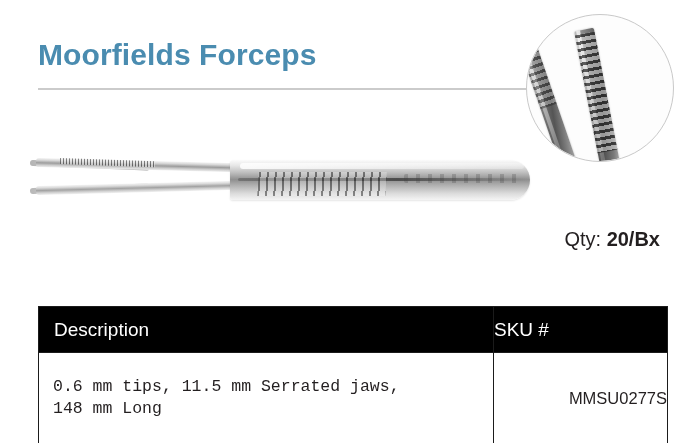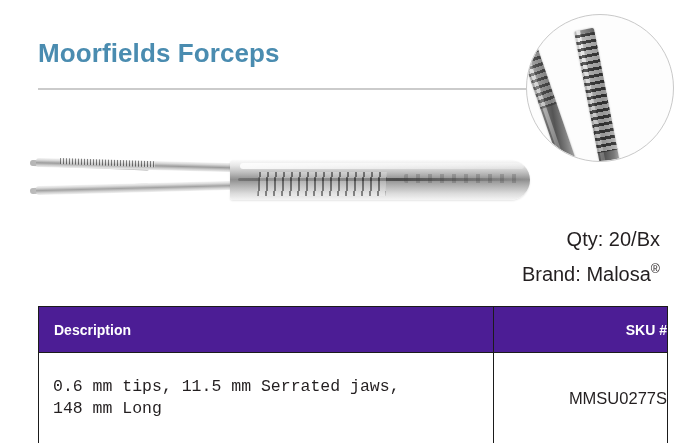--- a/index.html
+++ b/index.html
@@ -17,21 +17,21 @@
     height: 443px;
     background: #ffffff;
     overflow: hidden;
   }
 
   
   .product-title {
     position: absolute;
     left: 38px;
     top: 38px;
-    font-size: 26px;
+    font-size: 30px;
     font-weight: 600;
     letter-spacing: 0.1px;
     color: #4a8cb0;
     white-space: nowrap;
   }
   .title-rule {
     position: absolute;
     left: 38px;
     top: 88px;
     width: 500px;
@@ -245,47 +245,47 @@
     top: 224px;
     text-align: right;
     line-height: 30px;
   }
   .spec-line {
     font-size: 20px;
     color: #231f20;
     white-space: nowrap;
   }
   .spec-label { font-weight: 400; }
-  .spec-value { font-weight: 400; }
+  .spec-value { font-weight: 700; }
   .spec-value sup { font-size: 0.62em; vertical-align: super; }
 
   
   .spec-table {
     position: absolute;
     left: 38px;
     top: 306px;
     width: 630px;
     border-collapse: collapse;
     table-layout: fixed;
   }
   .spec-table th,
   .spec-table td {
     border: 1px solid #1b1b1b;
     padding: 0;
   }
   .spec-table thead th {
-    background: #4c1d95;
+    background: #000000;
     color: #ffffff;
-    font-size: 14px;
-    font-weight: 700;
+    font-size: 19px;
+    font-weight: 400;
     height: 45px;
     border-color: #1b1b1b;
   }
   .th-desc { text-align: left; padding-left: 15px !important; }
-  .th-sku  { text-align: right; width: 173px; }
+  .th-sku  { text-align: left; width: 173px; }
   .spec-table tbody td {
     background: #ffffff;
     color: #231f20;
     font-size: 16.5px;
     height: 82px;
     vertical-align: middle;
   }
   .td-desc {
     text-align: left;
     padding: 4px 14px !important;
@@ -325,24 +325,20 @@
     <div class="grip-gloss"></div>
     <div class="grip-seam"></div>
     <div class="grip-ridges"></div>
     <div class="grip-etch"></div>
   </div>
 
   <div class="spec-block">
     <div class="spec-line">
       <span class="spec-label">Qty:</span>
       <span class="spec-value">20/Bx</span>
-    </div>
-    <div class="spec-line">
-      <span class="spec-label">Brand:</span>
-      <span class="spec-value"><span>Malosa</span><sup>®</sup></span>
     </div>
   </div>
 
   <table class="spec-table">
     <thead>
       <tr>
         <th class="th-desc">Description</th>
         <th class="th-sku">SKU #</th>
       </tr>
     </thead>

